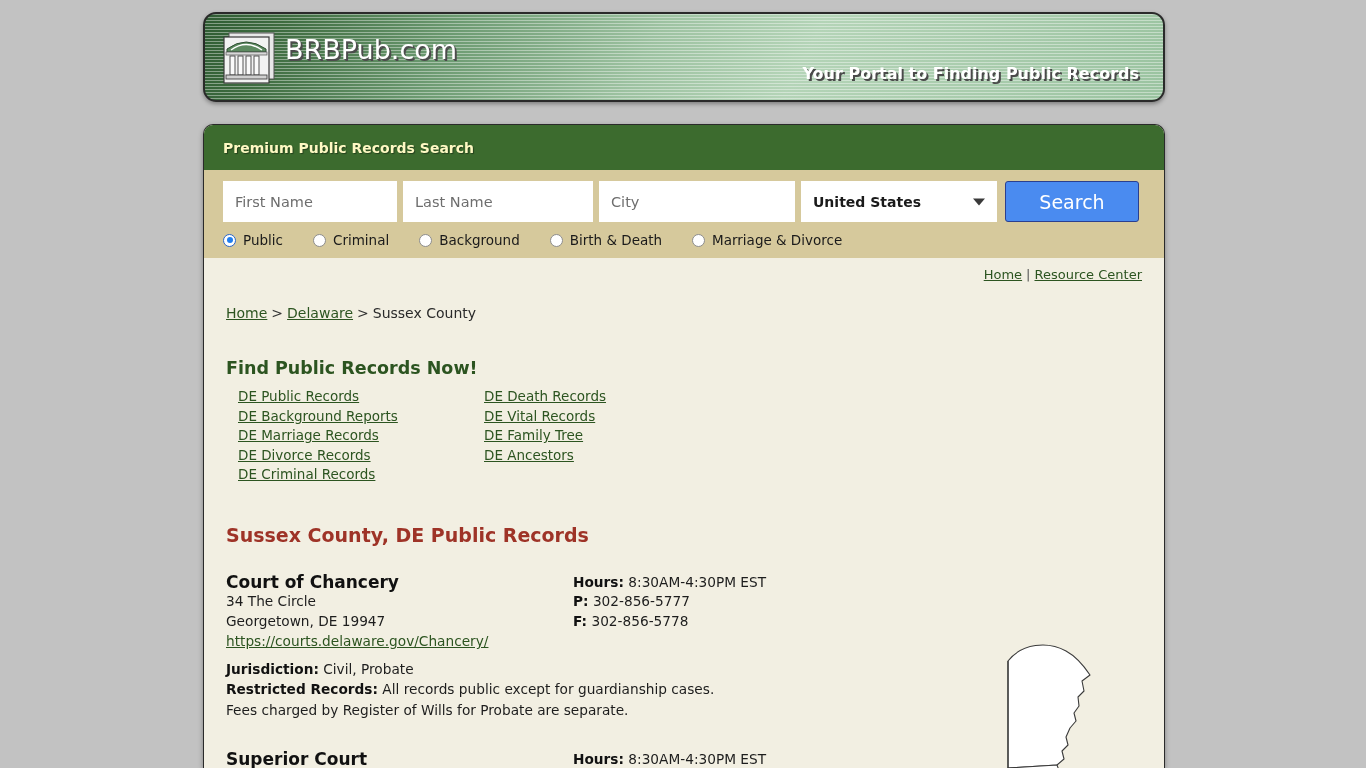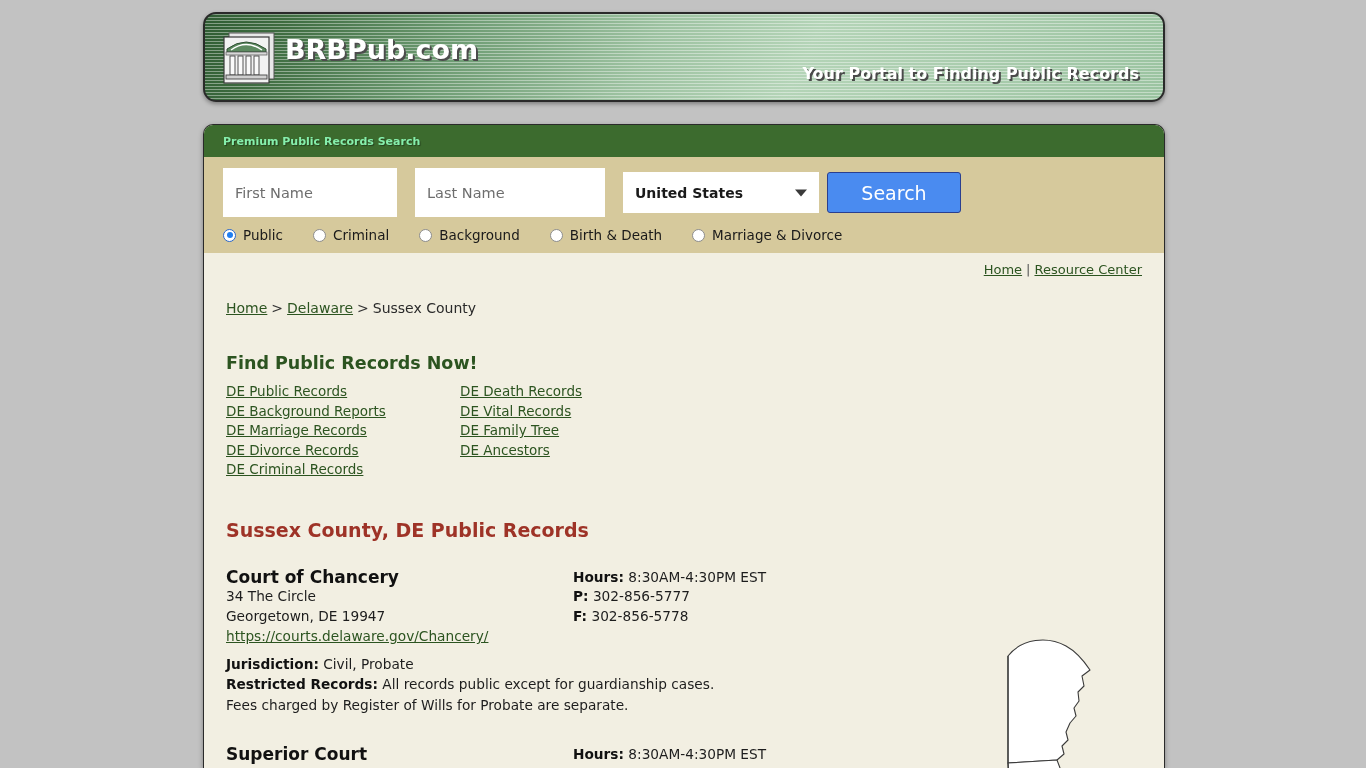--- a/index.html
+++ b/index.html
@@ -37,21 +37,21 @@
   }
   .logo-icon {
     position: absolute;
     left: 17px; top: 17px;
     width: 56px; height: 54px;
   }
   .brand-title {
     position: absolute;
     left: 80px; top: 20px;
     font-size: 27px;
-    font-weight: bold;
+    font-weight: normal;
     color: #ffffff;
     text-shadow: 2px 2px 0px #4c4c4c, 1px 1px 0 #555;
     letter-spacing: 0px;
   }
   .brand-sub {
     position: absolute;
     left: 81px; top: 57px;
     font-size: 11.5px;
     font-weight: bold;
     color: #ffffff;
@@ -74,50 +74,50 @@
     width: 962px; height: 644px;
     border-radius: 10px 10px 0 0;
     border: 1px solid #2a2a2a;
     border-bottom: none;
     overflow: hidden;
     background: #f2efe2;
     box-shadow: 0 2px 5px rgba(0,0,0,0.35);
   }
 
   .panel-titlebar {
-    height: 32px;
+    height: 45px;
     background: #3c6b2e;
-    color: #86efac;
-    font-size: 11px;
+    color: #fef9c3;
+    font-size: 14px;
     font-weight: bold;
     display: flex;
     align-items: center;
     padding-left: 19px;
     text-shadow: 1px 1px 1px rgba(0,0,0,0.4);
   }
 
   .search-area {
     background: #d6c99c;
     padding: 11px 15px 10px 19px;
   }
   .search-row {
     display: flex;
     align-items: center;
     gap: 0px;
   }
   .txt-field {
-    height: 49px;
+    height: 41px;
     background: #ffffff;
     border: none;
     outline: none;
     font-family: "DejaVu Sans", "Liberation Sans", sans-serif;
     font-size: 14.5px;
     color: #222;
     padding: 0 12px;
-    margin-right: 18px;
+    margin-right: 6px;
   }
   .txt-field::placeholder { color: #6e6e6e; opacity: 1; }
   .f-first { width: 174px; }
   .f-last  { width: 190px; }
   .f-city  { width: 196px; }
 
   .country-select {
     position: relative;
     width: 196px; height: 41px;
     background: #ffffff;
@@ -215,21 +215,21 @@
   .find-heading {
     margin-top: 37px;
     font-size: 17.5px;
     font-weight: bold;
     color: #2c5420;
   }
   .link-cols {
     display: flex;
     margin-top: 9px;
   }
-  .link-col { width: 234px; }
+  .link-col { width: 234px; margin-left: 12px; }
   .link-col a {
     display: block;
     font-size: 13.5px;
     color: #2c5420;
     text-decoration: underline;
     line-height: 19.6px;
     margin-bottom: 0px;
   }
 
   .page-title {
@@ -298,20 +298,21 @@
   <div class="main-panel">
 
     <div class="panel-titlebar">
       <span>Premium Public Records Search</span>
     </div>
 
     <div class="search-area">
       <div class="search-row">
         <input class="txt-field f-first" type="text" placeholder="First Name" style="">
         <input class="txt-field f-last" type="text" placeholder="Last Name" style="">
+        <input class="txt-field f-city" type="text" placeholder="City" style="">
         <div class="country-select">
           <span>United States</span>
           <span class="sel-caret"></span>
         </div>
         <button class="search-button">Search</button>
       </div>
 
       <div class="radio-row">
         <label class="radio-opt checked">
           <span class="radio-dot"></span>

